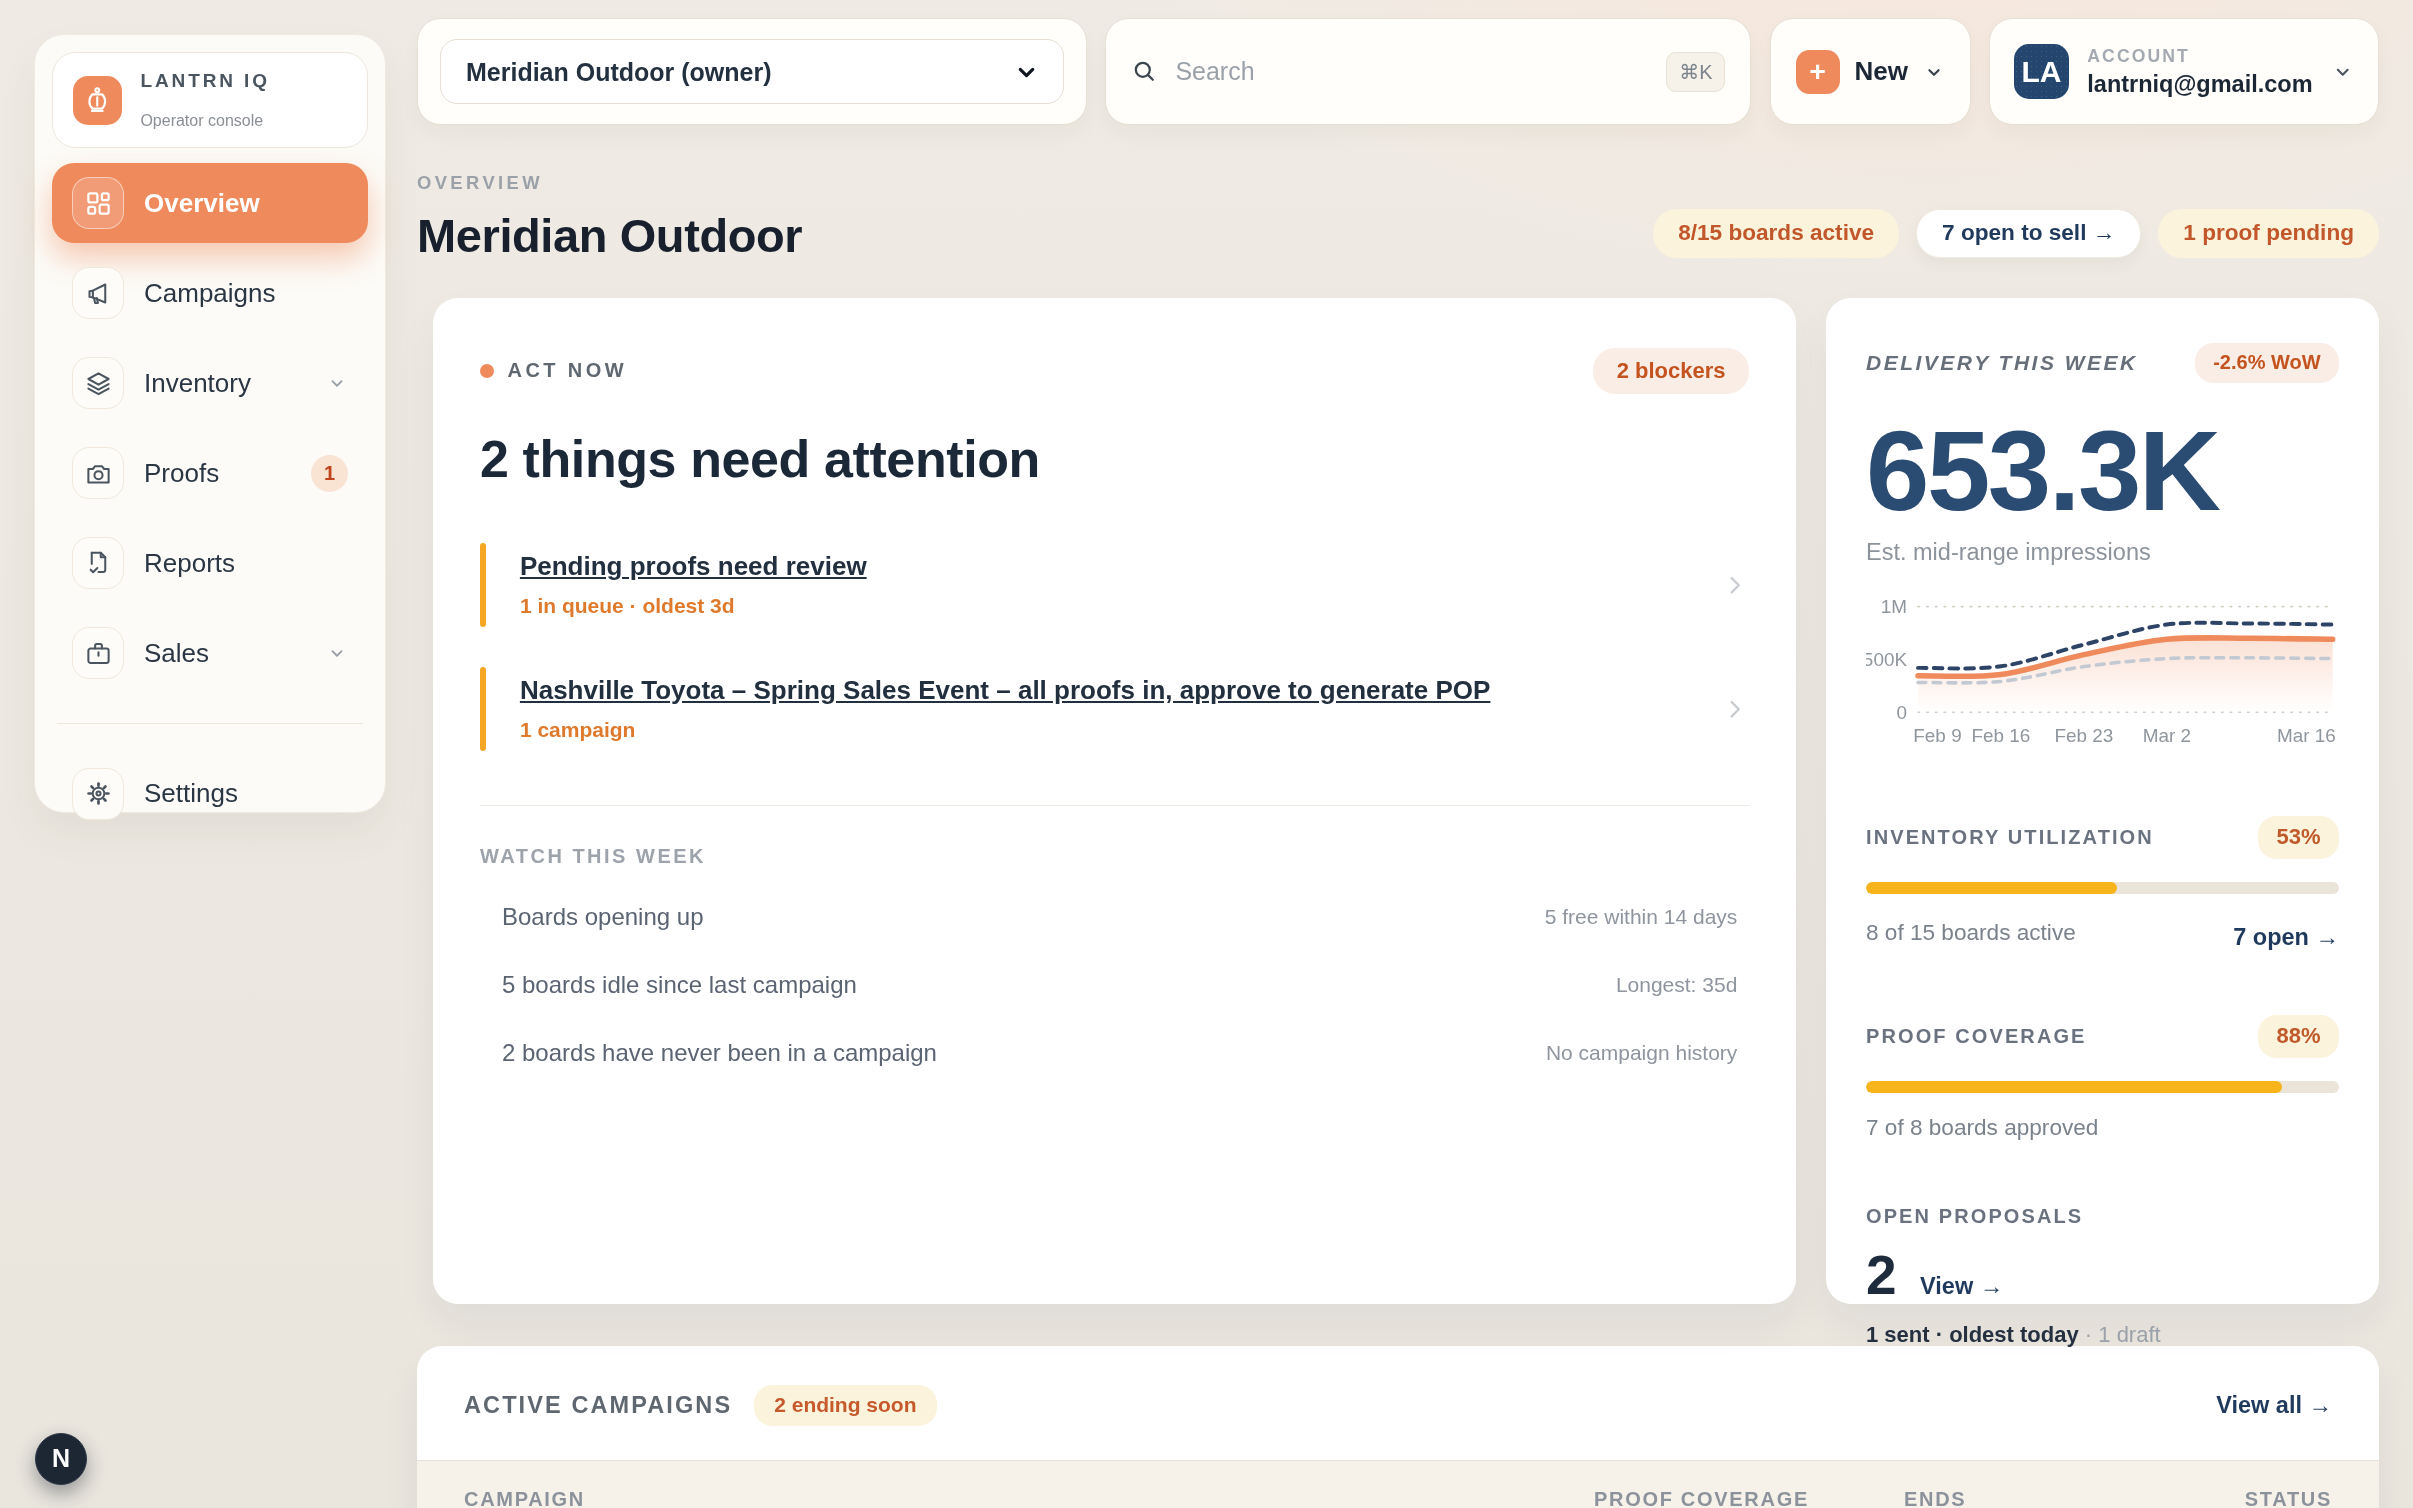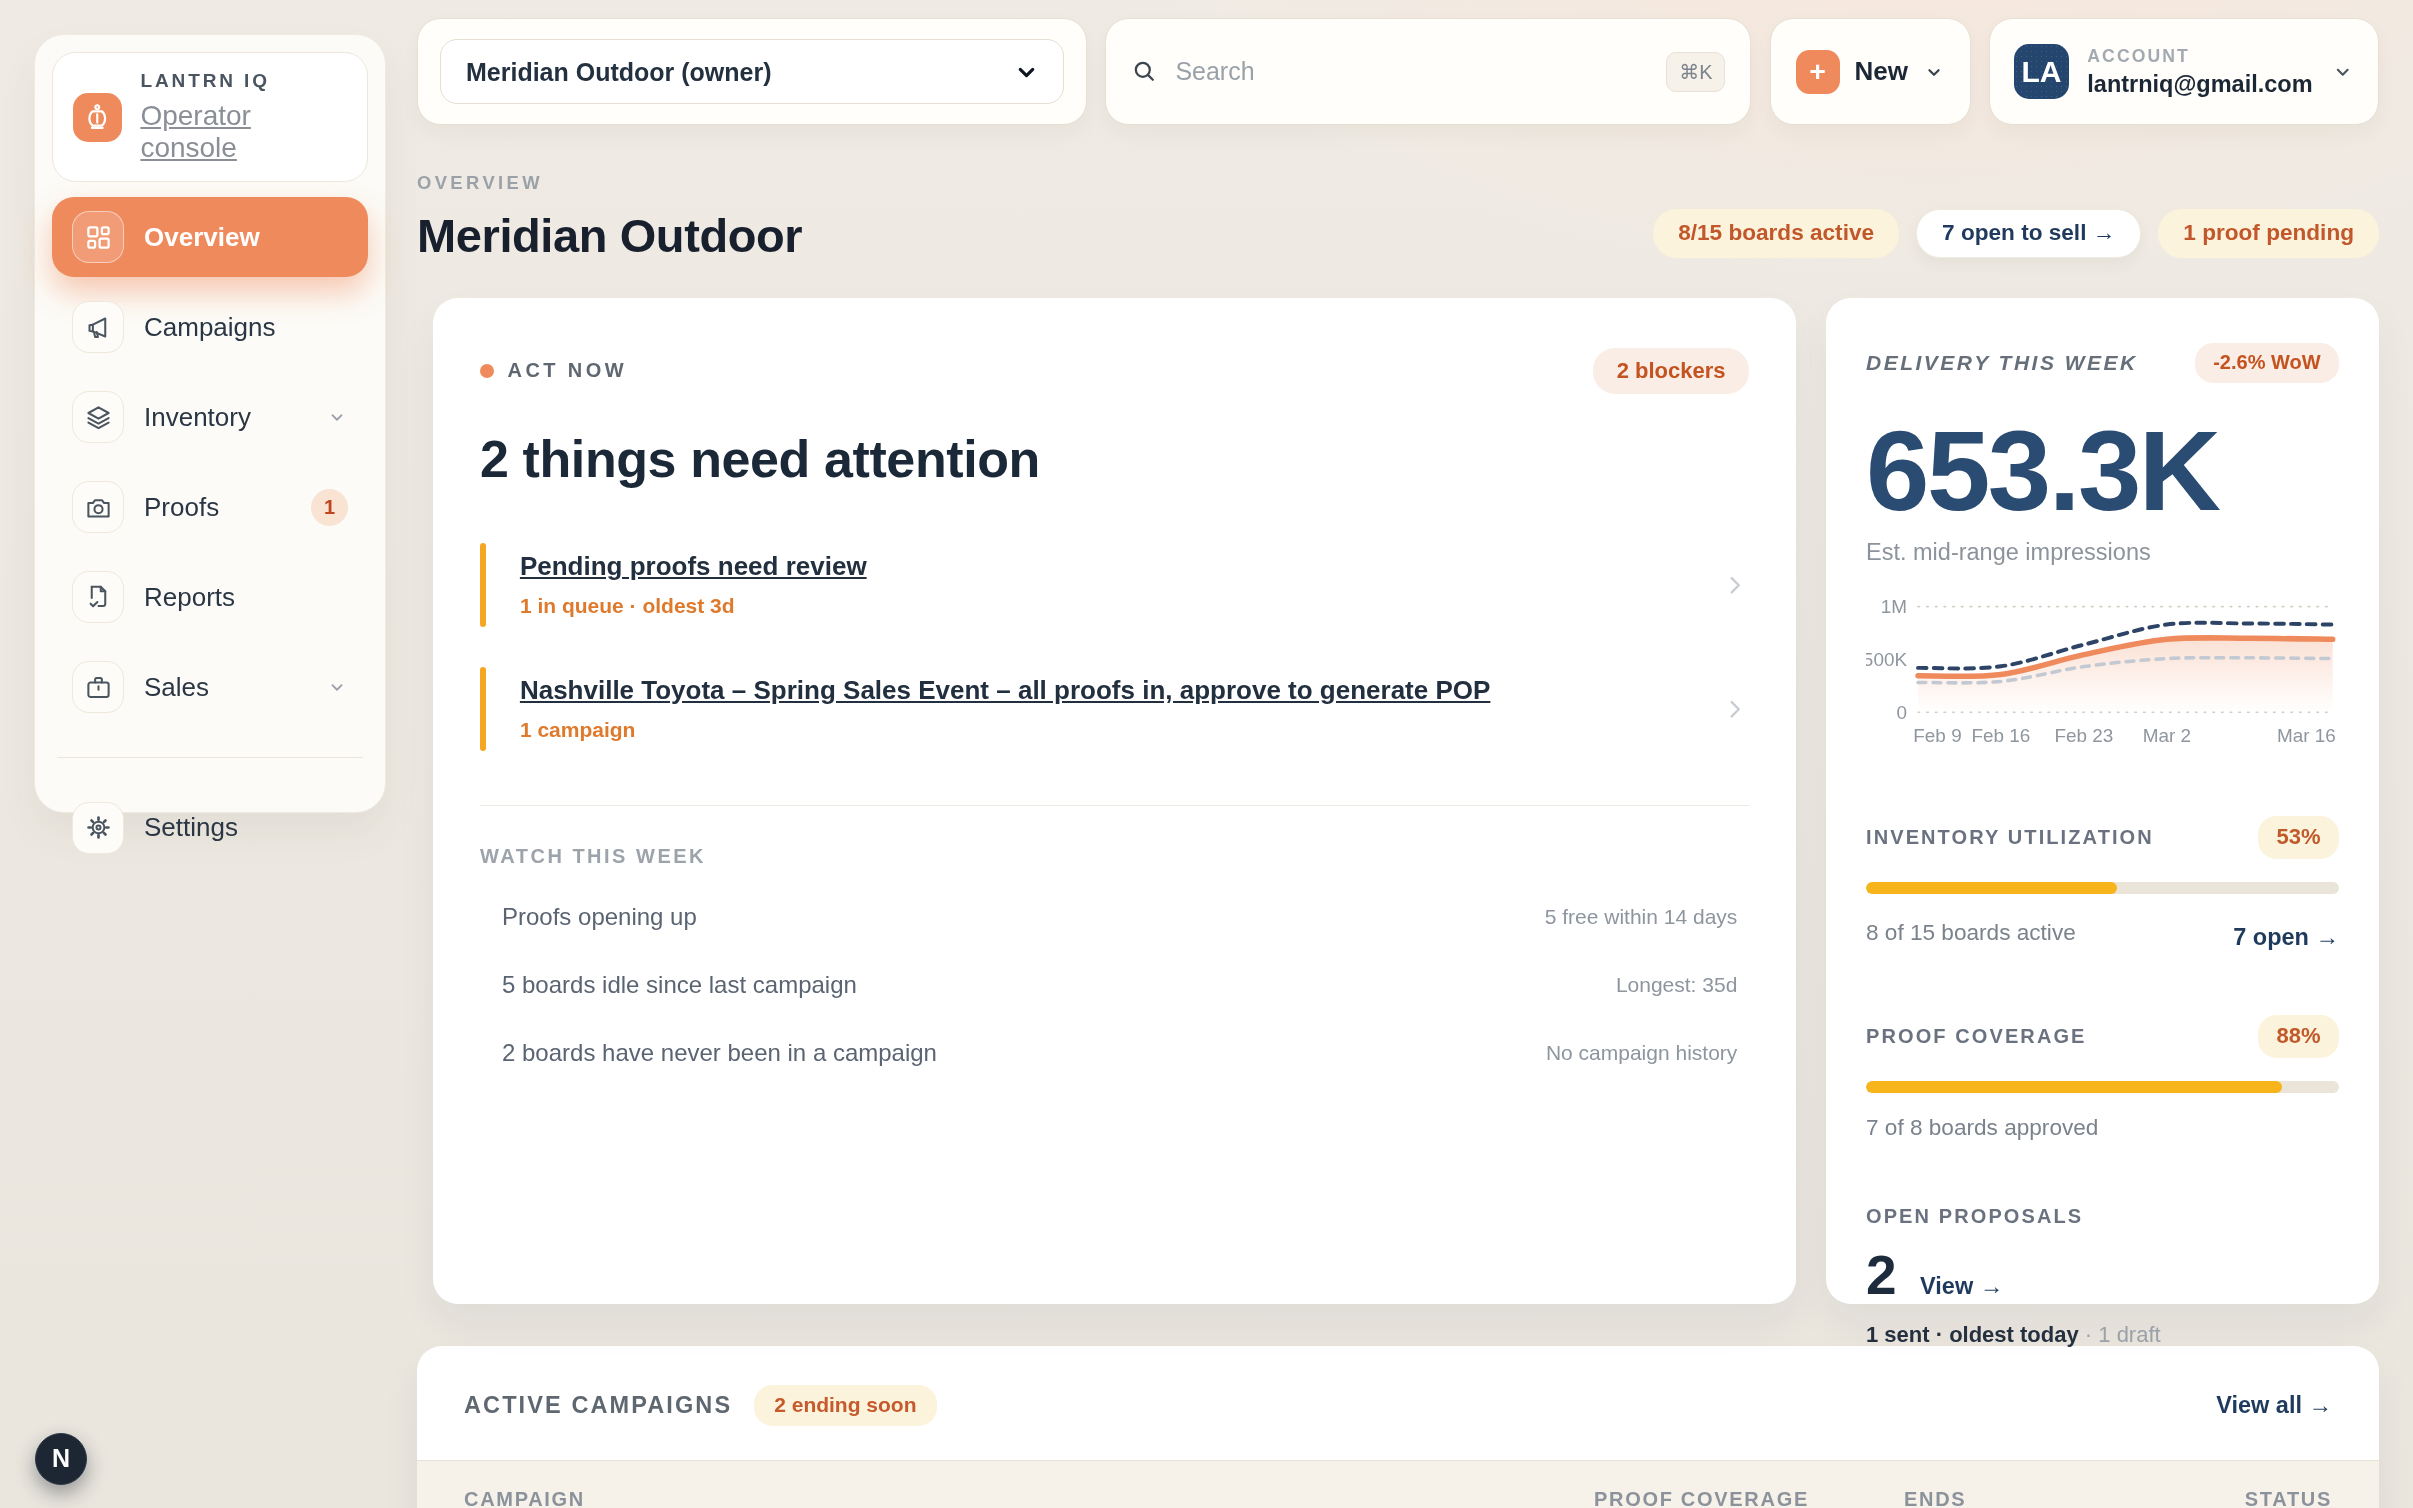--- a/index.html
+++ b/index.html
@@ -29,21 +29,21 @@
     box-shadow:0 20px 40px rgba(60,50,35,.06);
     padding:17px;display:flex;flex-direction:column;
   }
   .logo-card{
     background:#FFFFFF;border:0.8px solid var(--border);border-radius:23.5px;
     padding:17px 20px;display:flex;align-items:center;gap:18.4px;
   }
   .logo-tile{width:49px;height:49px;border-radius:15px;background:var(--accent);
     display:flex;align-items:center;justify-content:center;flex:0 0 auto;}
   .logo-name{font-size:19px;font-weight:bold;letter-spacing:2.9px;color:var(--slate);}
-  .logo-sub{font-size:28px;color:#8A8F96;margin-top:8px;text-decoration:underline;}
+  .logo-sub{font-size:16px;color:#8A8F96;margin-top:20px;}
   .nav{margin-top:15px;display:flex;flex-direction:column;gap:10px;}
   .nav-item{
     height:80px;border-radius:22px;display:flex;align-items:center;gap:20px;
     padding:0 20px;cursor:pointer;
   }
   .nav-item .tile{
     width:52px;height:52px;border-radius:17px;background:#FDFCF9;
     border:0.8px solid #EFE8DB;display:flex;align-items:center;justify-content:center;flex:0 0 auto;
   }
   .nav-item .lbl{font-size:26px;color:#2A3644;flex:1;}
@@ -387,21 +387,21 @@
                 <polyline points="9 6 15 12 9 18"></polyline>
               </svg>
           </span>
         </div>
       </div>
 
       <div class="act-div"></div>
       <div class="watch-head">WATCH THIS WEEK</div>
       <div class="watch-rows">
         <div class="watch-row">
-          <span class="watch-lbl">Proofs opening up</span>
+          <span class="watch-lbl">Boards opening up</span>
           <span class="watch-val">5 free within 14 days</span>
         </div>
         <div class="watch-row">
           <span class="watch-lbl">5 boards idle since last campaign</span>
           <span class="watch-val">Longest: 35d</span>
         </div>
         <div class="watch-row">
           <span class="watch-lbl">2 boards have never been in a campaign</span>
           <span class="watch-val">No campaign history</span>
         </div>

